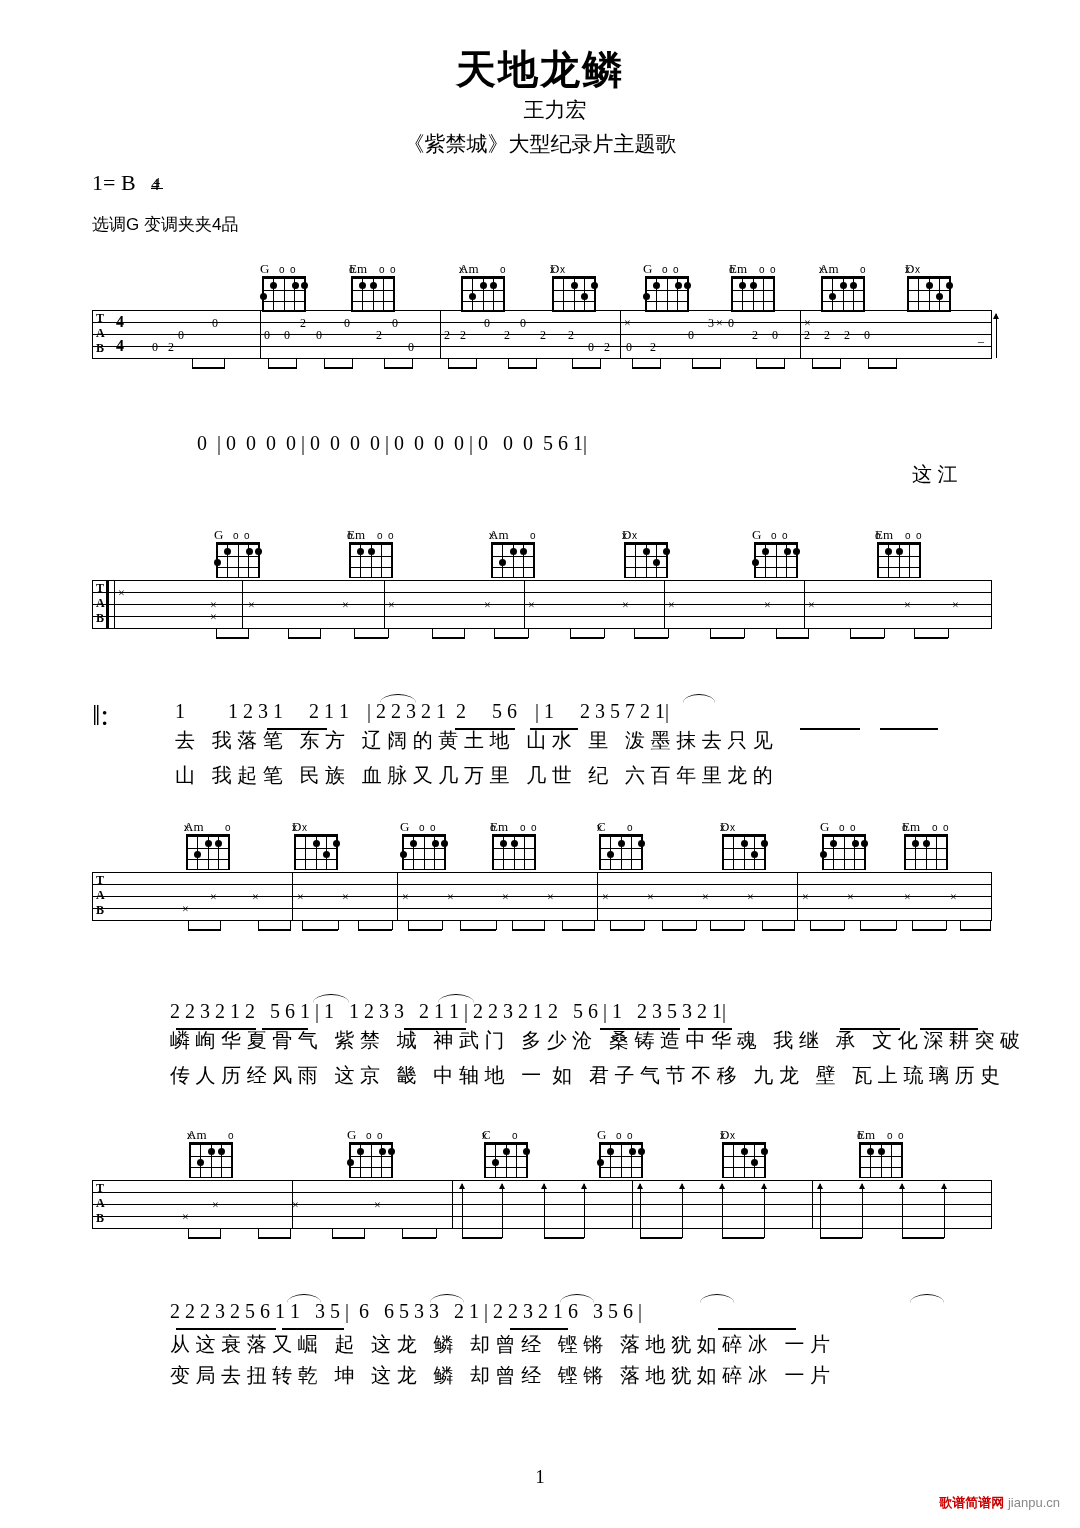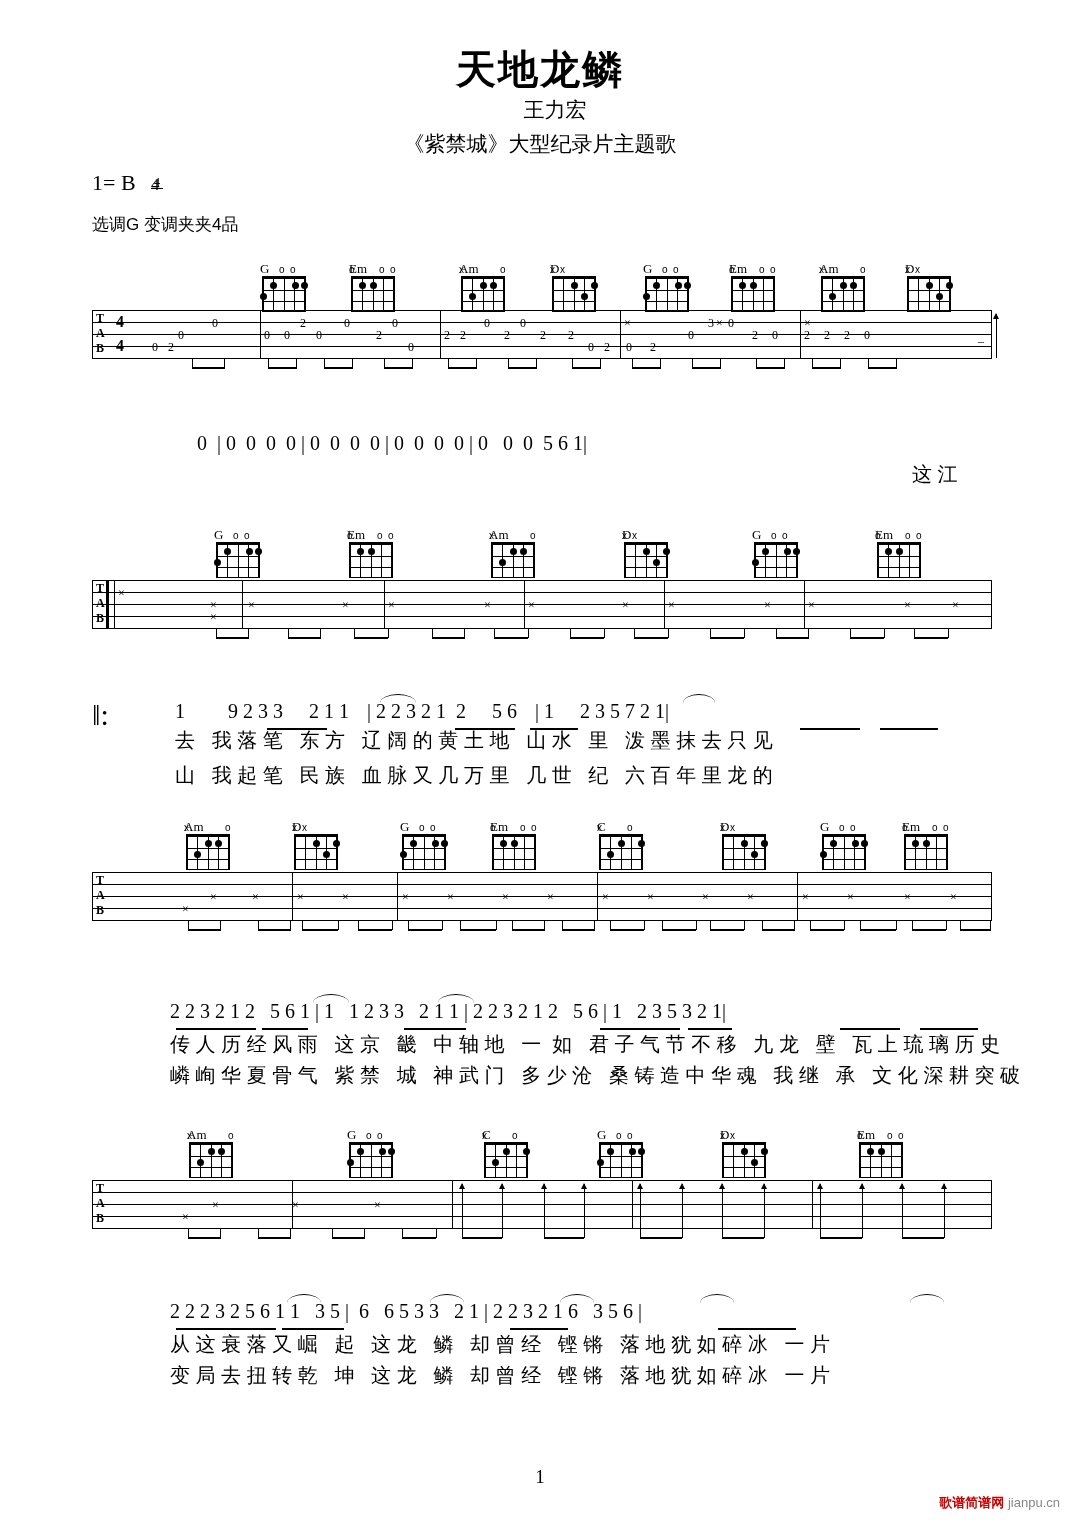--- a/index.html
+++ b/index.html
@@ -467,21 +467,21 @@
     <div class="stem" style="left:758px;top:48px;height:10px"></div>
       <div class="stem" style="left:792px;top:48px;height:10px"></div>
       <div class="beam" style="left:758px;top:57px;width:34px"></div>
     <div class="stem" style="left:822px;top:48px;height:10px"></div>
       <div class="stem" style="left:856px;top:48px;height:10px"></div>
       <div class="beam" style="left:822px;top:57px;width:34px"></div>
   </div>
 
   <div class="repeat" style="left:92px;top:698px;">‖:</div>
   <div class="jrow" style="left:175px;top:700px;width:820px;">
-    <div class="jnums">1   <span style="margin-left:28px">9 2 3 3</span><span style="margin-left:26px">2 1 1</span><span style="margin-left:18px">| 2 2 3 2 1  2</span><span style="margin-left:26px">5 6</span><span style="margin-left:18px">| 1</span><span style="margin-left:26px">2 3 5 7 2 1|</span></div>
+    <div class="jnums">1   <span style="margin-left:28px">1 2 3 1</span><span style="margin-left:26px">2 1 1</span><span style="margin-left:18px">| 2 2 3 2 1  2</span><span style="margin-left:26px">5 6</span><span style="margin-left:18px">| 1</span><span style="margin-left:26px">2 3 5 7 2 1|</span></div>
     <div class="lyr" style="margin-top:4px;">去   我 落 笔   东 方   辽 阔 的 黄 土 地   山 水   里   泼 墨 抹 去 只 见</div>
     <div class="lyr" style="margin-top:8px;">山   我 起 笔   民 族   血 脉 又 几 万 里   几 世   纪   六 百 年 里 龙 的</div>
   </div>
   <div class="slur" style="left:380px;top:694px;width:36px;"></div>
   <div class="slur" style="left:683px;top:694px;width:32px;"></div>
   <div class="under" style="left:267px;top:728px;width:60px;"></div>
   <div class="under" style="left:455px;top:728px;width:60px;"></div>
   <div class="under" style="left:530px;top:728px;width:48px;"></div>
   <div class="under" style="left:800px;top:728px;width:60px;"></div>
   <div class="under" style="left:880px;top:728px;width:58px;"></div>
@@ -700,22 +700,22 @@
     <div class="stem" style="left:820px;top:48px;height:10px"></div>
       <div class="stem" style="left:854px;top:48px;height:10px"></div>
       <div class="beam" style="left:820px;top:57px;width:34px"></div>
     <div class="stem" style="left:868px;top:48px;height:10px"></div>
       <div class="stem" style="left:898px;top:48px;height:10px"></div>
       <div class="beam" style="left:868px;top:57px;width:31px"></div>
   </div>
 
   <div class="jrow" style="left:170px;top:1000px;width:830px;">
     <div class="jnums">2 2 3 2 1 2   5 6 1 | 1   1 2 3 3   2 1 1 | 2 2 3 2 1 2   5 6 | 1   2 3 5 3 2 1|</div>
+    <div class="lyr" style="margin-top:4px;">嶙 峋 华 夏 骨 气   紫 禁   城   神 武 门   多 少 沧   桑 铸 造 中 华 魂   我 继   承   文 化 深 耕 突 破</div>
     <div class="lyr" style="margin-top:8px;">传 人 历 经 风 雨   这 京   畿   中 轴 地   一  如   君 子 气 节 不 移   九 龙   壁   瓦 上 琉 璃 历 史</div>
-    <div class="lyr" style="margin-top:4px;">嶙 峋 华 夏 骨 气   紫 禁   城   神 武 门   多 少 沧   桑 铸 造 中 华 魂   我 继   承   文 化 深 耕 突 破</div>
   </div>
   <div class="slur" style="left:313px;top:994px;width:36px;"></div>
   <div class="slur" style="left:438px;top:994px;width:36px;"></div>
   <div class="under" style="left:176px;top:1028px;width:80px;"></div>
   <div class="under" style="left:262px;top:1028px;width:46px;"></div>
   <div class="under" style="left:404px;top:1028px;width:62px;"></div>
   <div class="under" style="left:600px;top:1028px;width:80px;"></div>
   <div class="under" style="left:688px;top:1028px;width:44px;"></div>
   <div class="under" style="left:840px;top:1028px;width:60px;"></div>
   <div class="under" style="left:920px;top:1028px;width:58px;"></div>

